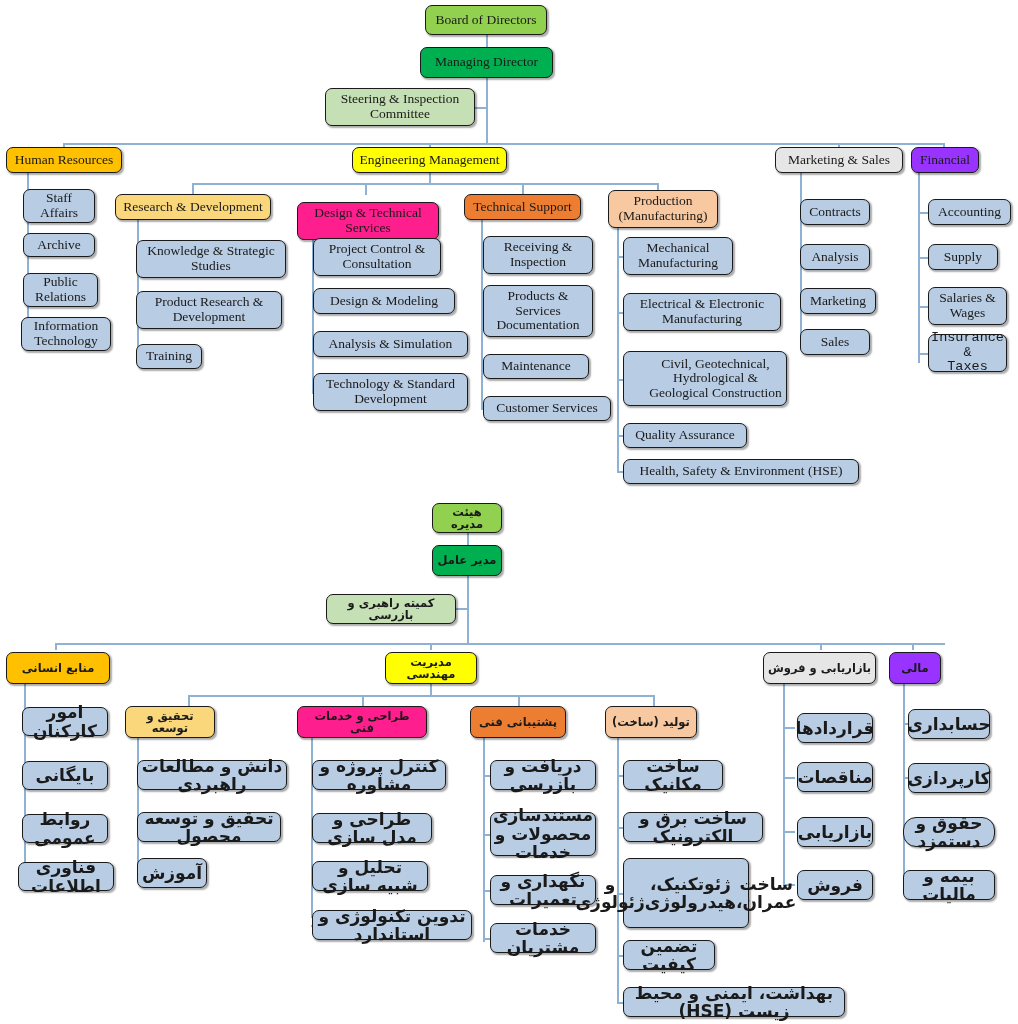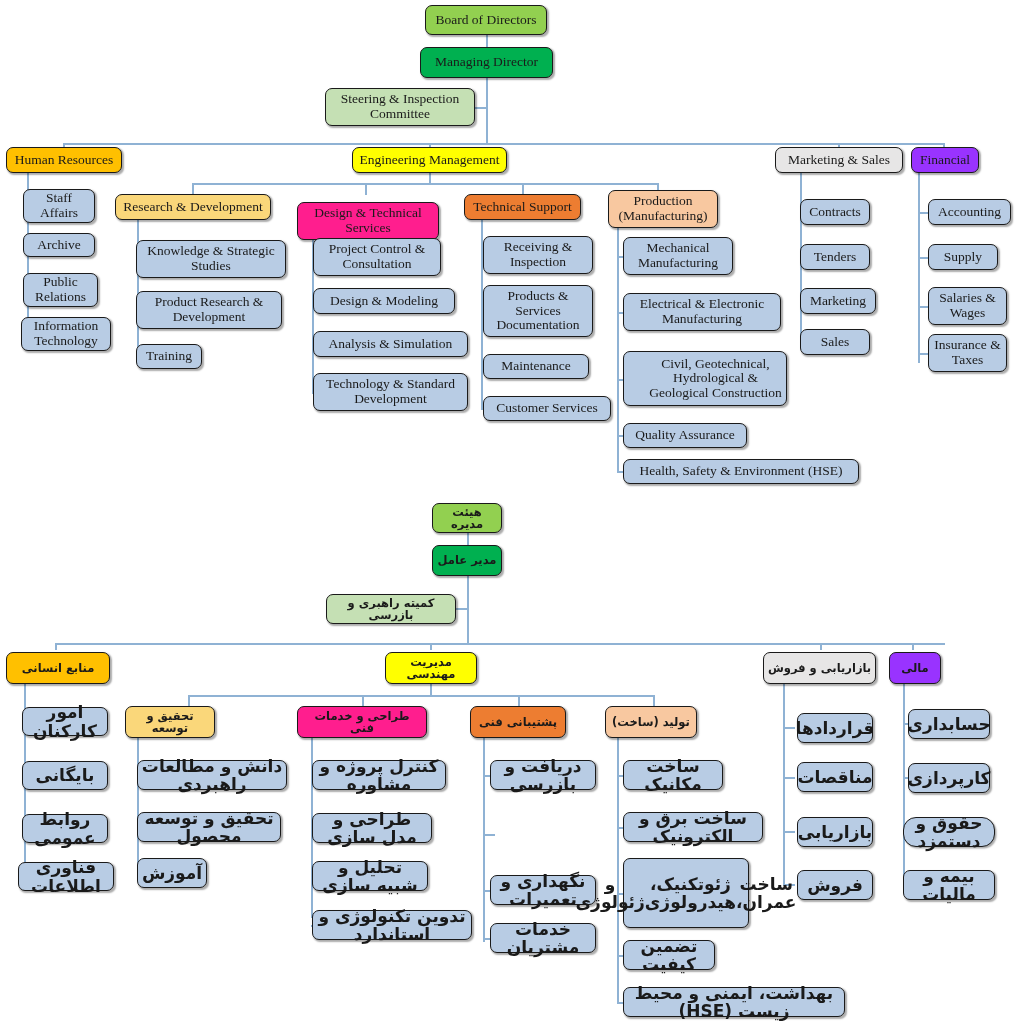--- a/index.html
+++ b/index.html
@@ -167,38 +167,38 @@
   <div class="node en leaf" style="left:623px;top:459px;width:236px;height:25px;">Health, Safety &amp; Environment (HSE)</div>
 
   <div class="node en" style="left:775px;top:147px;width:128px;height:26px;background:#E7E6E6;">Marketing &amp; Sales</div>
   <div class="edge v" style="left:800px;top:173px;height:175px;"></div>
   <div class="edge h" style="left:800px;top:212px;width:12px;"></div>
   <div class="edge h" style="left:800px;top:257px;width:12px;"></div>
   <div class="edge h" style="left:800px;top:301px;width:12px;"></div>
   <div class="edge h" style="left:800px;top:341px;width:12px;"></div>
 
   <div class="node en leaf" style="left:800px;top:199px;width:70px;height:26px;">Contracts</div>
-  <div class="node en leaf" style="left:800px;top:244px;width:70px;height:26px;">Tenders</div>
+  <div class="node en leaf" style="left:800px;top:244px;width:70px;height:26px;">Analysis</div>
   <div class="node en leaf" style="left:800px;top:288px;width:76px;height:26px;">Marketing</div>
   <div class="node en leaf" style="left:800px;top:329px;width:70px;height:26px;">Sales</div>
 
   <div class="node en" style="left:911px;top:147px;width:68px;height:26px;background:#9933FF;">Financial</div>
   <div class="edge v" style="left:918px;top:173px;height:190px;"></div>
   <div class="edge h" style="left:918px;top:212px;width:12px;"></div>
   <div class="edge h" style="left:918px;top:257px;width:12px;"></div>
   <div class="edge h" style="left:918px;top:306px;width:12px;"></div>
   <div class="edge h" style="left:918px;top:353px;width:12px;"></div>
 
   <div class="node en leaf" style="left:928px;top:199px;width:83px;height:26px;">Accounting</div>
   <div class="node en leaf" style="left:928px;top:244px;width:70px;height:26px;">Supply</div>
   <div class="node en leaf" style="left:928px;top:287px;width:79px;height:38px;flex-direction:column;">
     <span>Salaries &amp;</span>
     <span>Wages</span>
   </div>
-  <div class="node en leaf" style="left:928px;top:334px;width:79px;height:38px;flex-direction:column;">
+  <div class="node en leaf" style="left:928px;top:334px;width:79px;height:38px;flex-direction:column;font-family:Liberation Mono, monospace;">
     <span>Insurance &amp;</span>
     <span>Taxes</span>
   </div>
 
   <div class="edge v" style="left:467px;top:532px;height:13px;"></div>
   <div class="edge v" style="left:467px;top:576px;height:68px;"></div>
   <div class="edge h" style="left:455px;top:608px;width:14px;"></div>
   <div class="edge h" style="left:55px;top:643px;width:890px;"></div>
   <div class="edge v" style="left:55px;top:643px;height:7px;"></div>
   <div class="edge v" style="left:430px;top:643px;height:7px;"></div>
@@ -252,20 +252,24 @@
   <div class="node fa leaf" style="left:312px;top:910px;width:160px;height:30px;">تدوین تکنولوژی و استاندارد</div>
 
   <div class="node fa head" style="left:470px;top:706px;width:96px;height:32px;background:#ED7D31;">پشتیبانی فنی</div>
   <div class="edge v" style="left:483px;top:738px;height:204px;"></div>
   <div class="edge h" style="left:483px;top:775px;width:12px;"></div>
   <div class="edge h" style="left:483px;top:834px;width:12px;"></div>
   <div class="edge h" style="left:483px;top:890px;width:12px;"></div>
   <div class="edge h" style="left:483px;top:938px;width:12px;"></div>
 
   <div class="node fa leaf" style="left:490px;top:760px;width:106px;height:30px;">دریافت و بازرسی</div>
+  <div class="node fa leaf" style="left:490px;top:812px;width:106px;height:44px;flex-direction:column;">
+    <span>مستندسازی</span>
+    <span>محصولات و خدمات</span>
+  </div>
   <div class="node fa leaf" style="left:490px;top:875px;width:106px;height:30px;">نگهداری و تعمیرات</div>
   <div class="node fa leaf" style="left:490px;top:923px;width:106px;height:30px;">خدمات مشتریان</div>
 
   <div class="node fa head" style="left:605px;top:706px;width:92px;height:32px;background:#F8C8A0;">تولید (ساخت)</div>
   <div class="edge v" style="left:617px;top:738px;height:264px;"></div>
   <div class="edge h" style="left:617px;top:775px;width:12px;"></div>
   <div class="edge h" style="left:617px;top:827px;width:12px;"></div>
   <div class="edge h" style="left:617px;top:893px;width:12px;"></div>
   <div class="edge h" style="left:617px;top:955px;width:12px;"></div>
   <div class="edge h" style="left:617px;top:1002px;width:12px;"></div>

